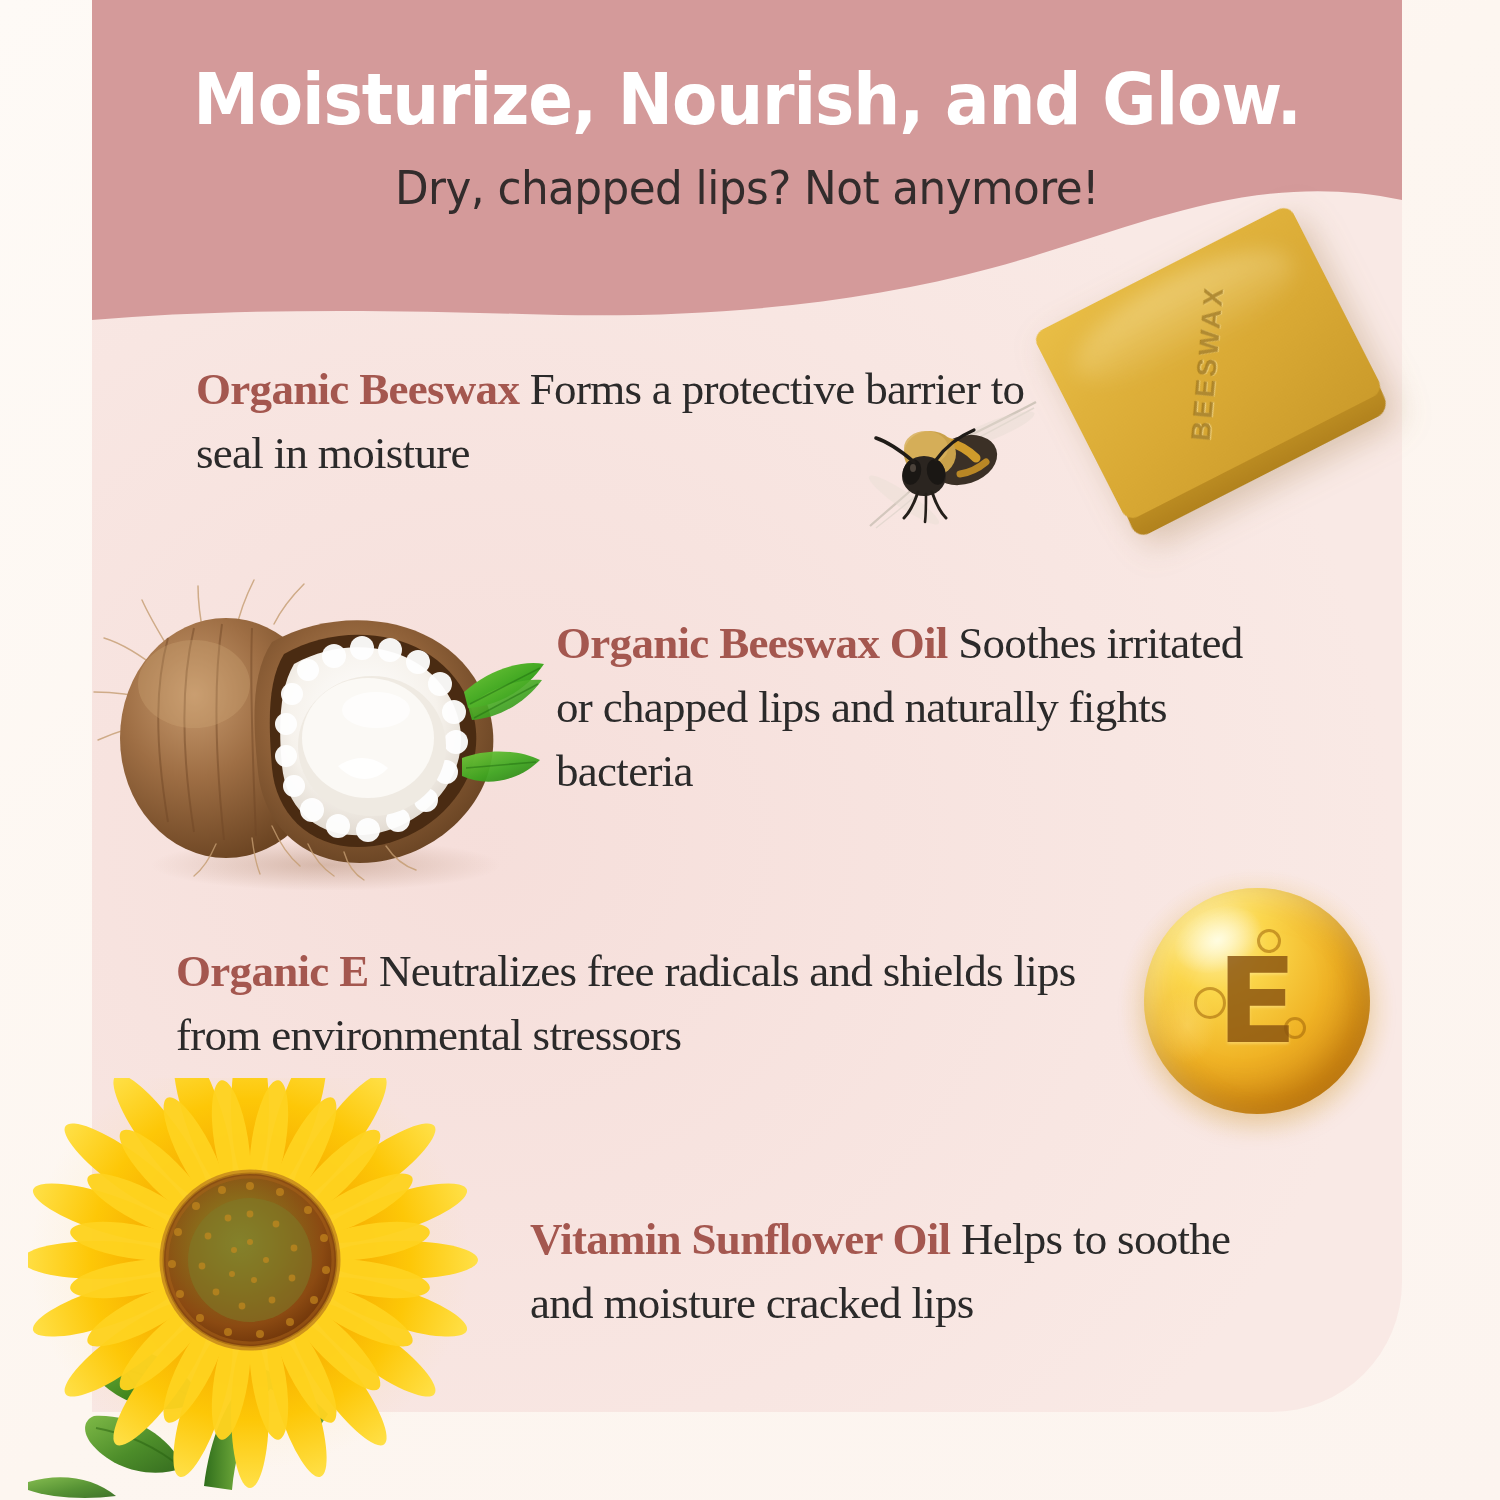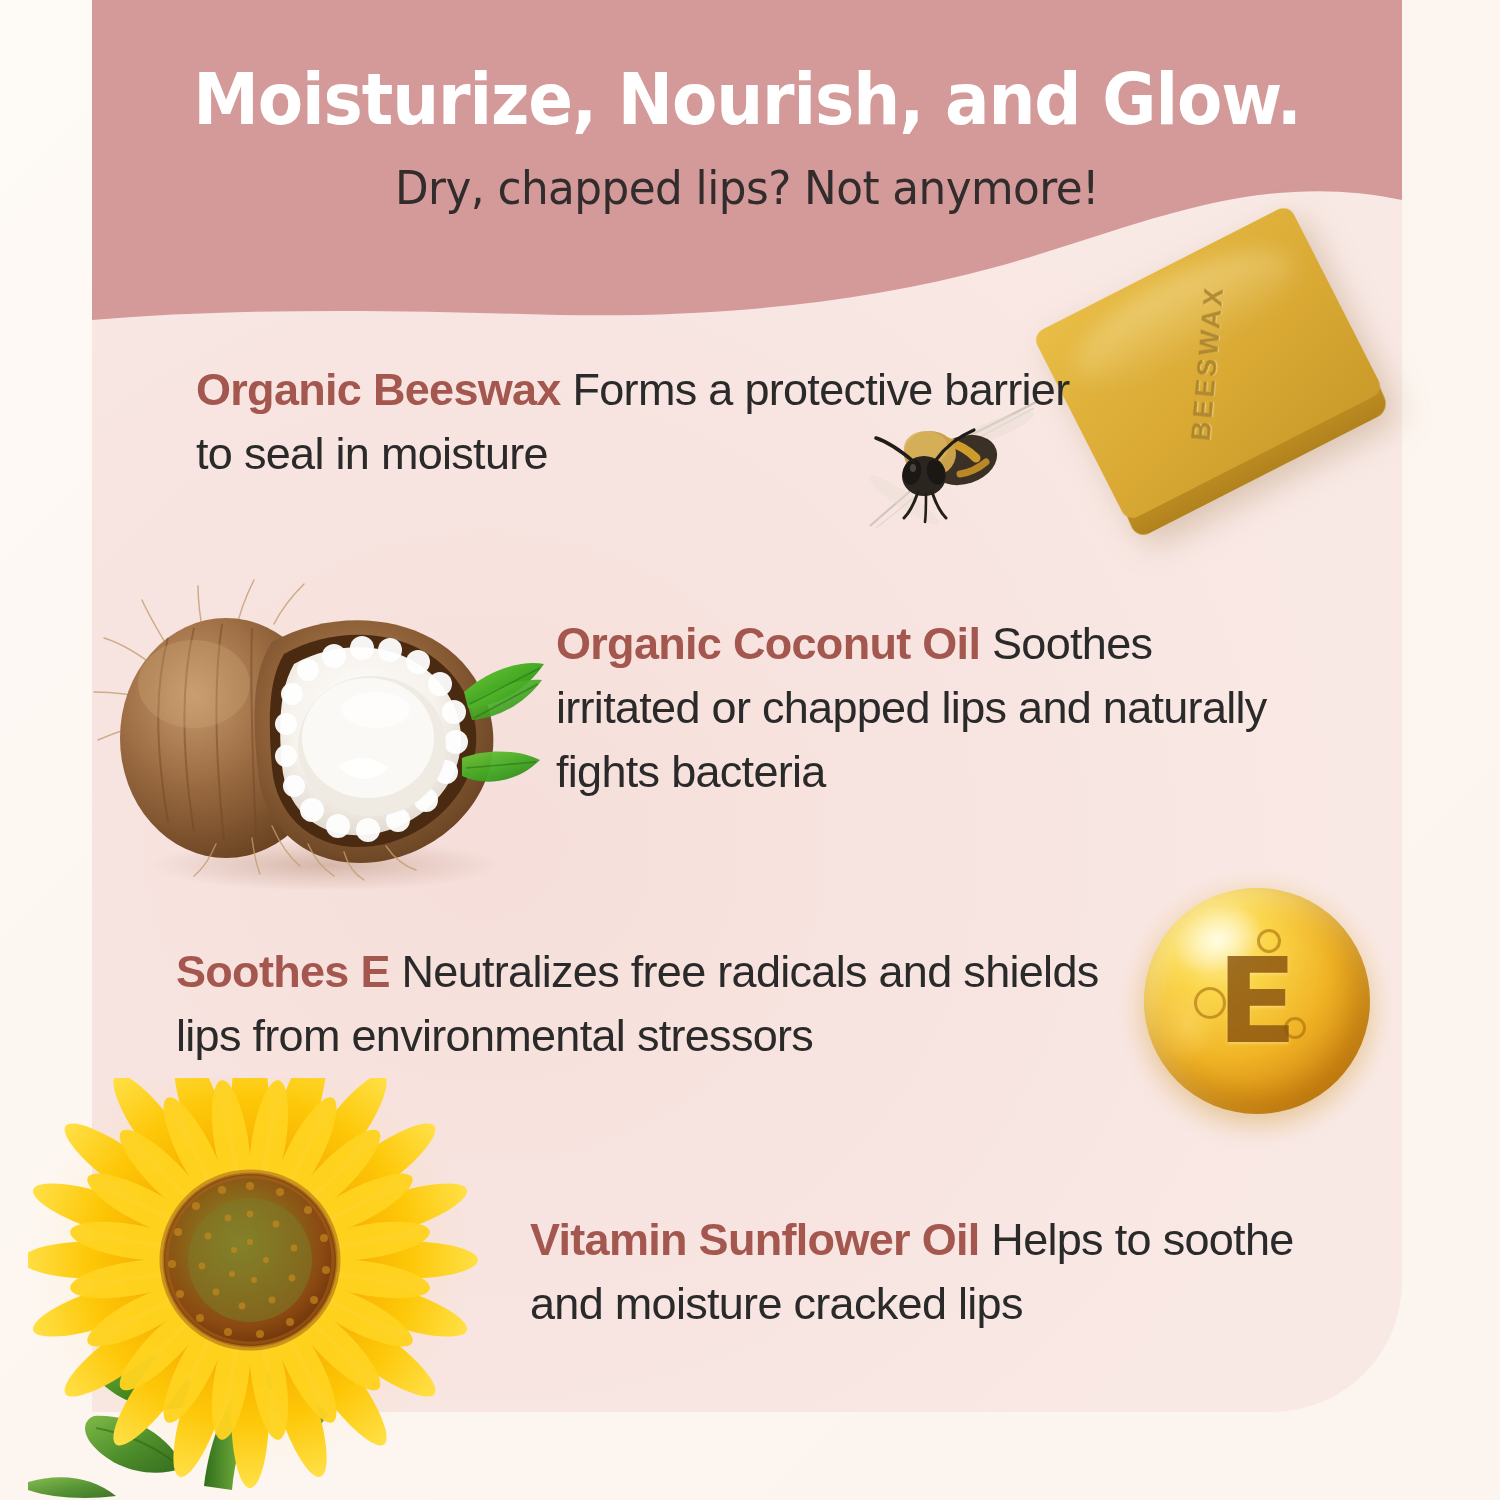--- a/index.html
+++ b/index.html
@@ -74,21 +74,21 @@
     line-height: 1.1;
     color: #332C2C;
     letter-spacing: -0.6px;
     transform: scaleX(0.93);
   }
 
   
   .ing {
     position: absolute;
     z-index: 5;
-    font-family: Liberation Sans, sans-serif;
+    font-family: Liberation Serif, serif;
     font-weight: 400;
     font-size: 45px;
     line-height: 1.42;
     color: #2B2A2A;
     letter-spacing: -0.7px;
   }
   .ing .name {
     font-weight: 700;
     color: #A4574F;
   }
@@ -503,24 +503,24 @@
       </g>
       <circle cx="222" cy="182" r="86" fill="none" stroke="rgba(110,52,9,.35)" stroke-width="3"></circle>
     </svg>
   </div>
 
   <div class="ing ing-beeswax">
     <span class="name">Organic Beeswax</span><span>&nbsp;</span><span>Forms a protective barrier to seal in moisture</span>
   </div>
 
   <div class="ing ing-coconut">
-    <span class="name">Organic Coconut Oil</span><span>&nbsp;</span><span>Soothes irritated or chapped lips and naturally fights bacteria</span>
+    <span class="name">Organic Beeswax Oil</span><span>&nbsp;</span><span>Soothes irritated or chapped lips and naturally fights bacteria</span>
   </div>
 
   <div class="ing ing-vitamine">
-    <span class="name">Soothes E</span><span>&nbsp;</span><span>Neutralizes free radicals and shields lips from environmental stressors</span>
+    <span class="name">Organic E</span><span>&nbsp;</span><span>Neutralizes free radicals and shields lips from environmental stressors</span>
   </div>
 
   <div class="ing ing-sunflower">
     <span class="name">Vitamin Sunflower Oil</span><span>&nbsp;</span><span>Helps to soothe and moisture cracked lips</span>
   </div>
 
 </div>
 
 </body></html>

